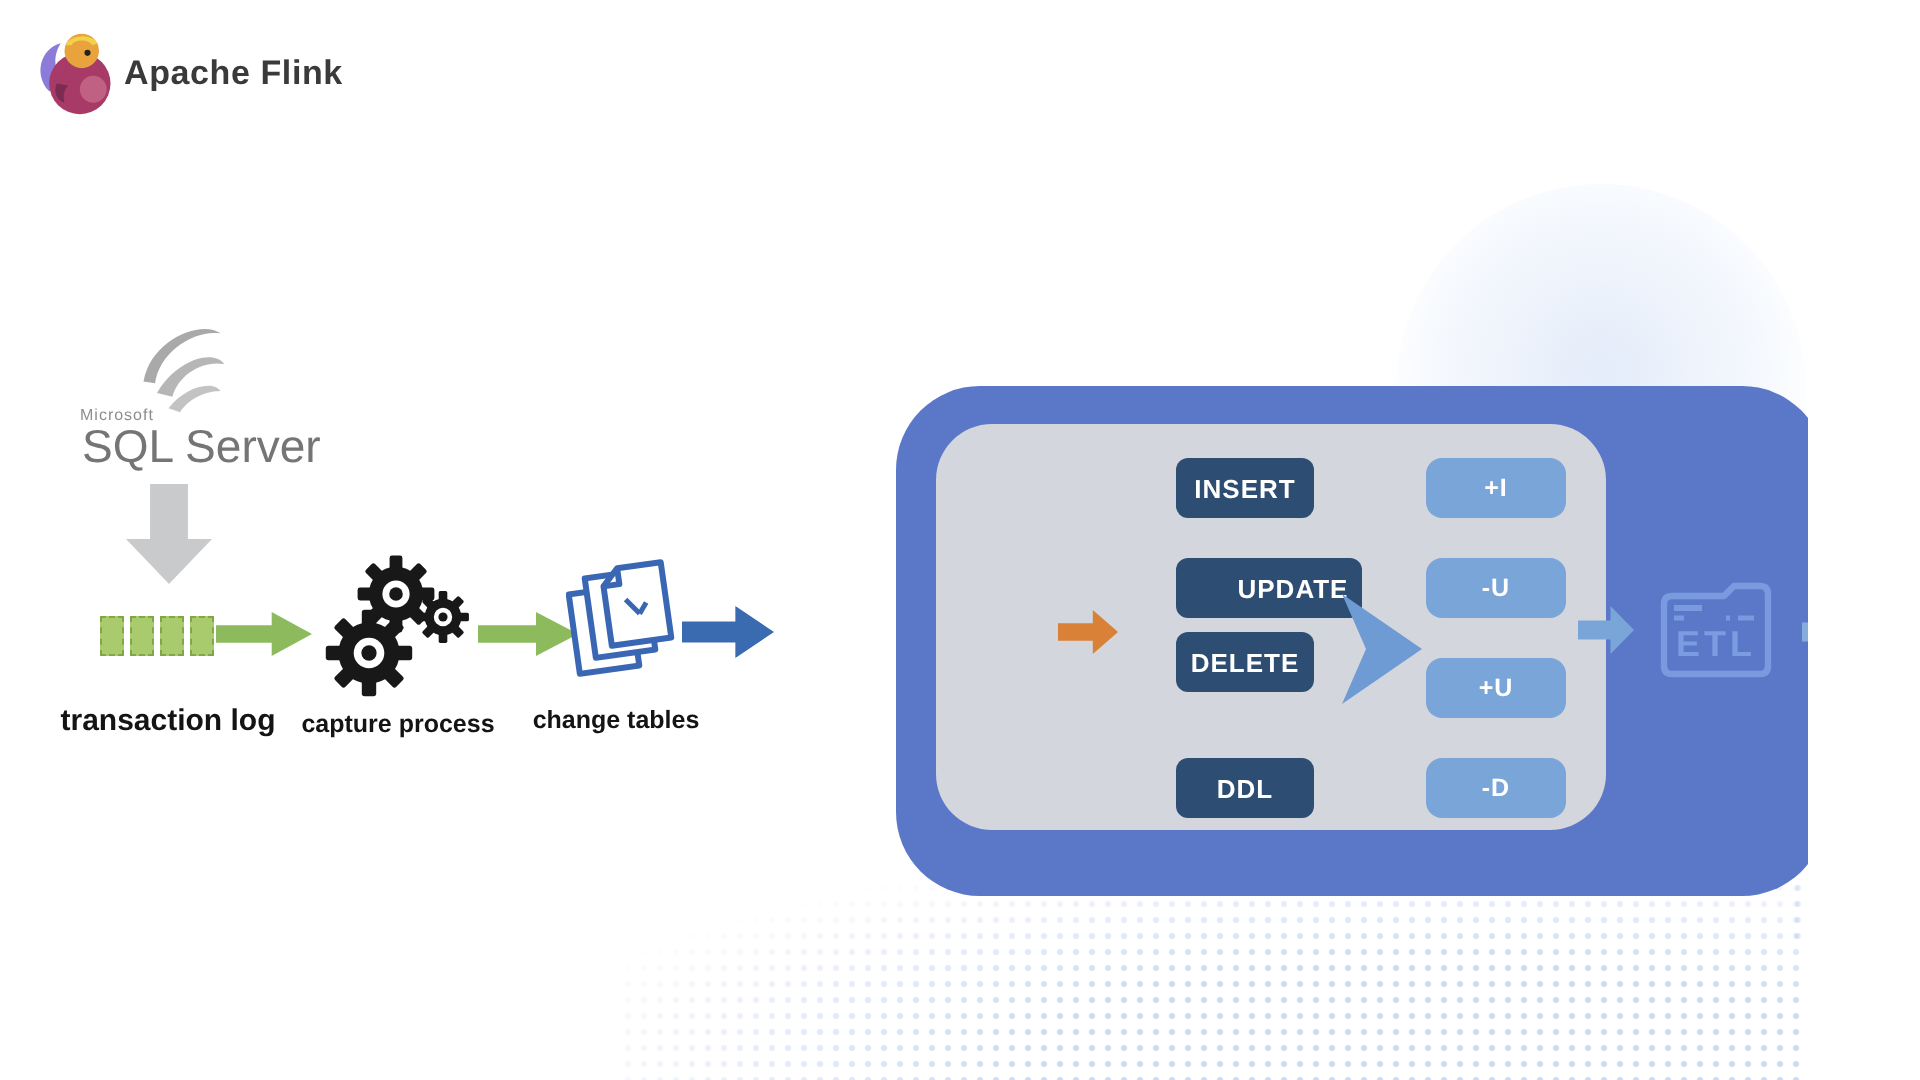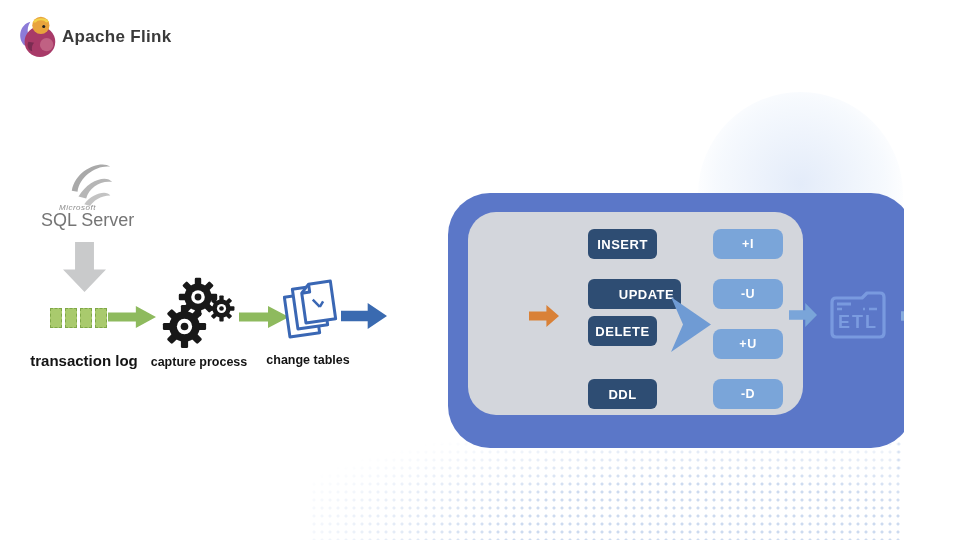--- a/index.html
+++ b/index.html
@@ -15,22 +15,22 @@
         -webkit-mask-image:radial-gradient(ellipse at 62% 90%, #000 35%, transparent 80%);
         mask-image:radial-gradient(ellipse at 62% 90%, #000 35%, transparent 80%);}
   .dots-right{left:895px;top:320px;width:65px;height:150px;opacity:.5;
         -webkit-mask-image:linear-gradient(to bottom, transparent, #000 60%);
         mask-image:linear-gradient(to bottom, transparent, #000 60%);}
   
   .brand-name{left:62px;top:27px;font-size:17px;font-weight:700;color:#3a3a3a;letter-spacing:.3px;}
   .title{left:0;top:44px;width:960px;text-align:center;font-size:31px;font-weight:700;
          color:#111;letter-spacing:2.5px;}
   
-  .ms-vendor{left:59px;top:203px;font-size:8px;color:#8e8e8e;letter-spacing:.5px;font-style:italic;}
-  .ms-product{left:41px;top:210px;font-size:18px;color:#757575;letter-spacing:0;}
+  .ms-vendor{left:40px;top:203px;font-size:8px;color:#8e8e8e;letter-spacing:.5px;}
+  .ms-product{left:41px;top:210px;font-size:23px;color:#757575;letter-spacing:0;}
   
   .arrow-right{clip-path:polygon(0 30%,58% 30%,58% 0,100% 50%,58% 100%,58% 70%,0 70%);}
   .arrow-down{clip-path:polygon(28% 0,72% 0,72% 55%,100% 55%,50% 100%,0 55%,28% 55%);}
   .chevron{clip-path:polygon(0 0,100% 50%,0 100%,30% 50%);}
   .logsquares{left:50px;top:308px;display:flex;gap:3px;}
   .logsquares span{display:block;width:12px;height:20px;background:#a9ca6d;
       border:1.5px dashed #7fa748;box-sizing:border-box;}
   .flow-label{position:absolute;font-weight:700;color:#141414;text-align:center;}
   .cdc-btn{left:391px;top:289px;width:122px;height:54px;background:#4673c2;
       border:4px solid #6c9150;box-sizing:border-box;display:flex;align-items:center;

